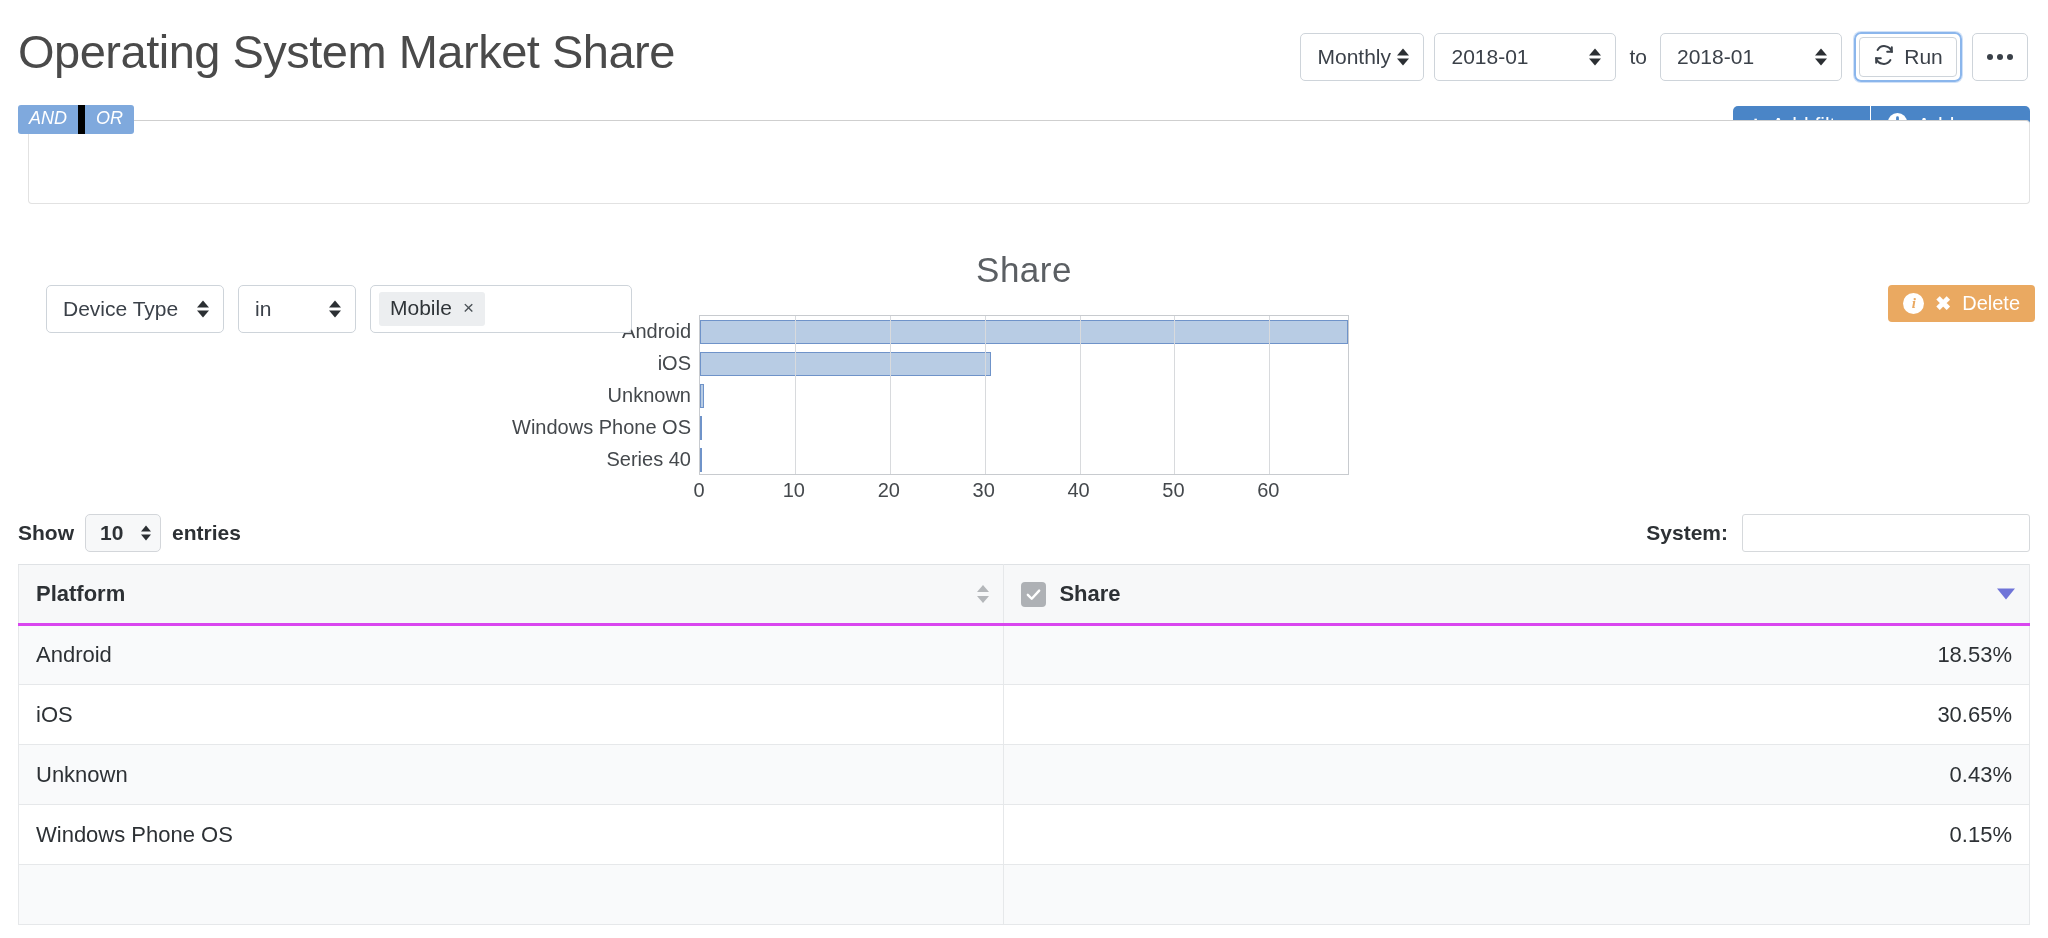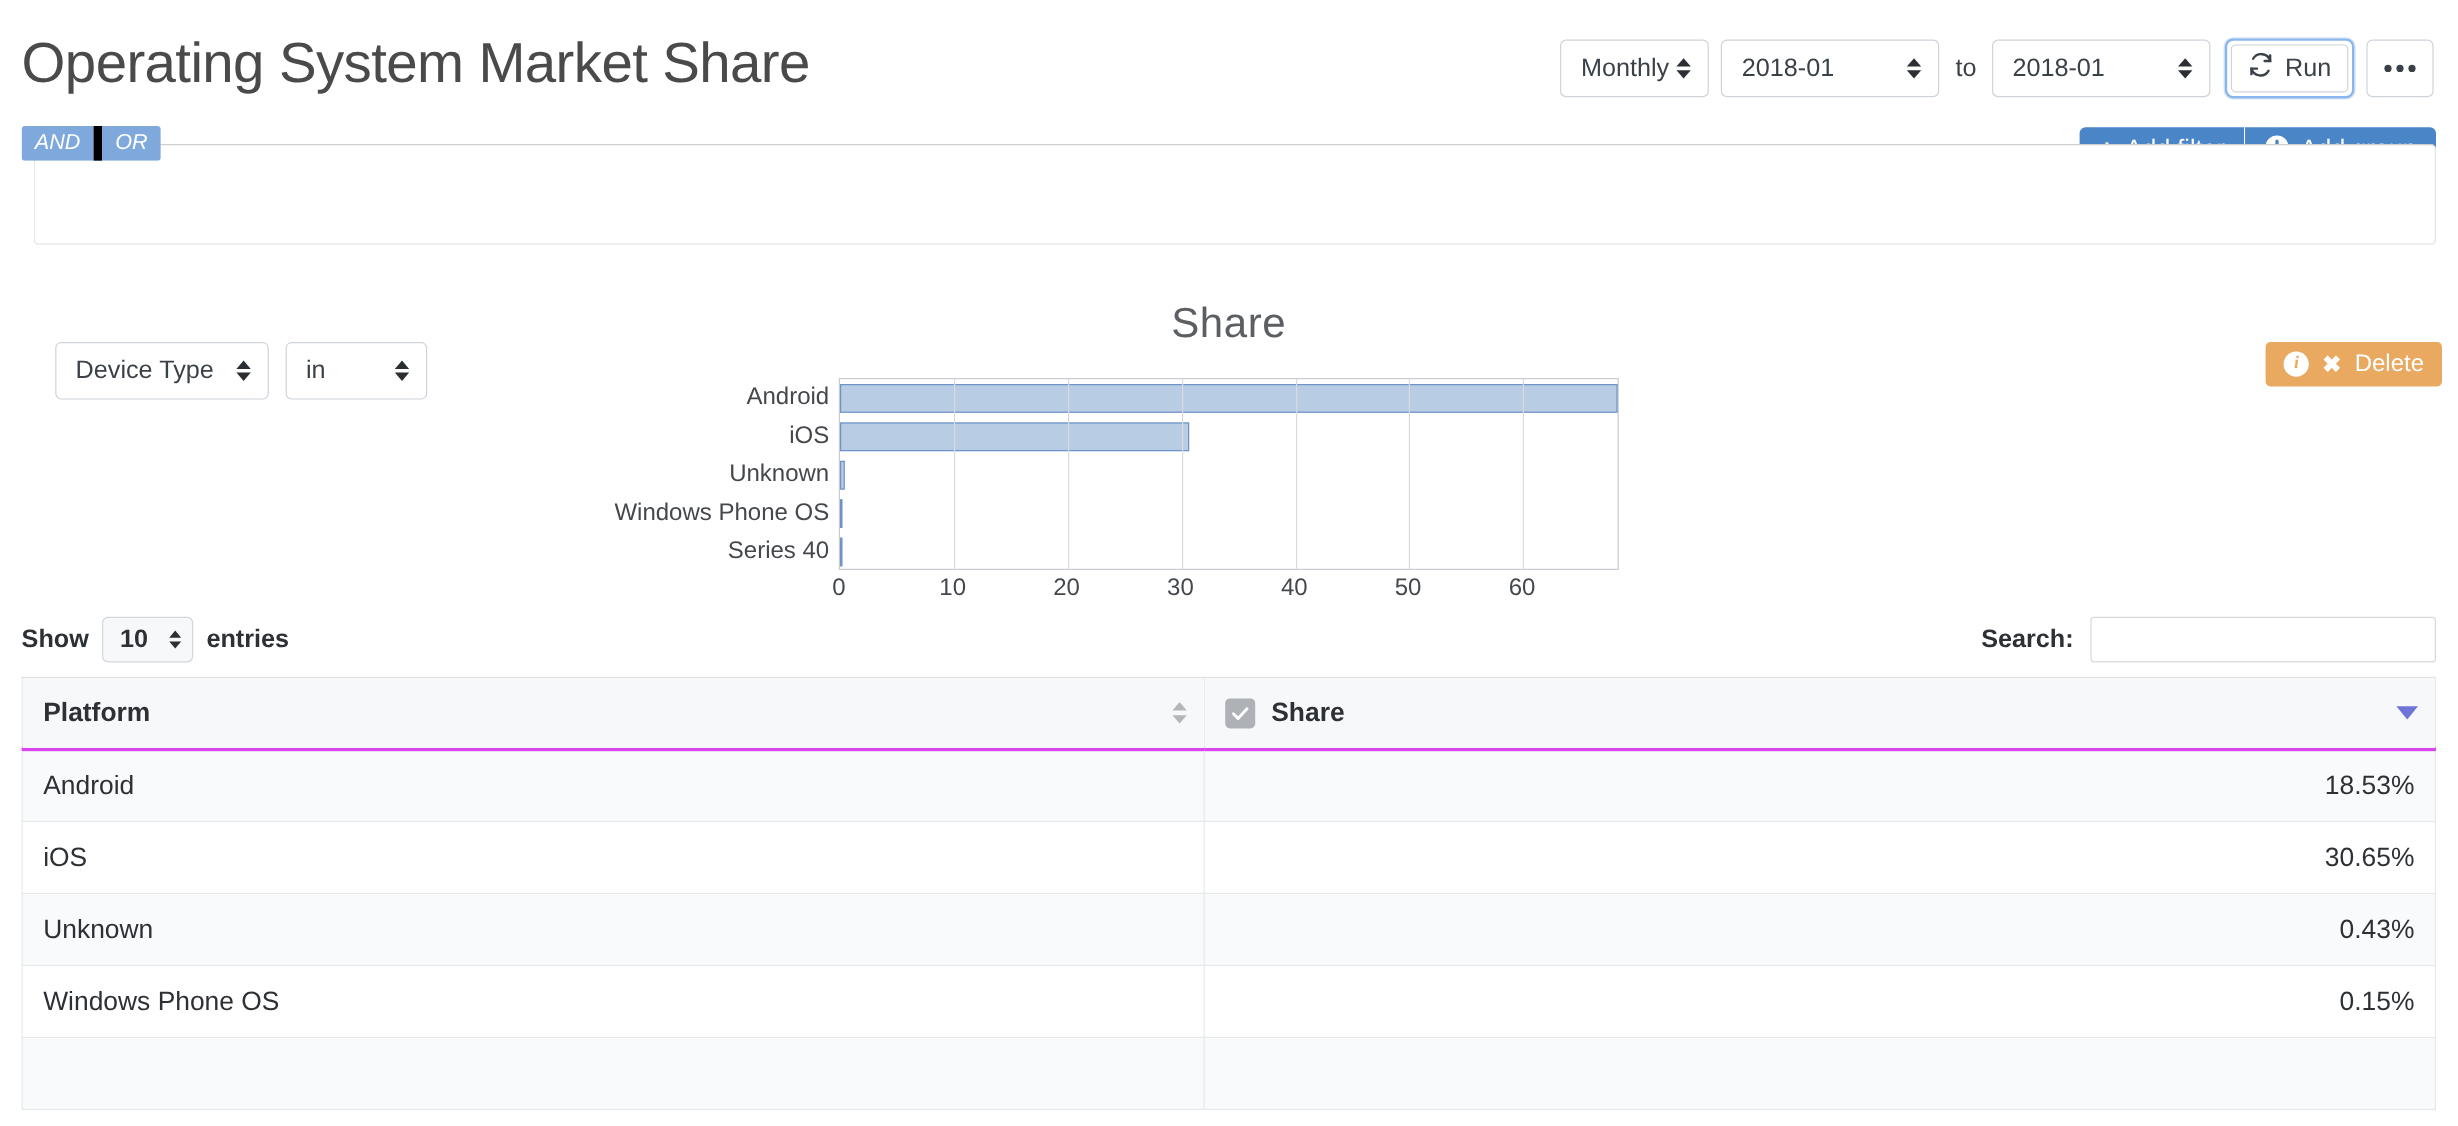--- a/index.html
+++ b/index.html
@@ -513,20 +513,26 @@
           <i class="up"></i>
           <i class="down"></i>
         </span>
     </div>
     <div class="fsel op">
       <span>in</span>
       <span class="spin">
           <i class="up"></i>
           <i class="down"></i>
         </span>
+    </div>
+    <div class="tags-box">
+      <span class="tag">
+        <span>Mobile</span>
+        <span class="x">×</span>
+      </span>
     </div>
   </div>
 
   <button class="del-btn">
     <span class="info-dot">i</span>
     <span class="del-x">✖</span>
     <span>Delete</span>
   </button>
 </div>
 
@@ -585,21 +591,21 @@
     <span class="len-sel">
       <span>10</span>
       <span class="spin">
           <i class="up"></i>
           <i class="down"></i>
         </span>
     </span>
     <span>entries</span>
   </div>
   <div class="search-wrap">
-    <span class="search-label">Search:</span>
+    <span class="search-label">System:</span>
     <input class="search-input" type="text" value="" placeholder="" style="">
   </div>
 </div>
 
 <table class="dt">
   <thead>
     <tr>
       <th style="width:49%">
         <span class="th-inner">
           <span>Platform</span>

